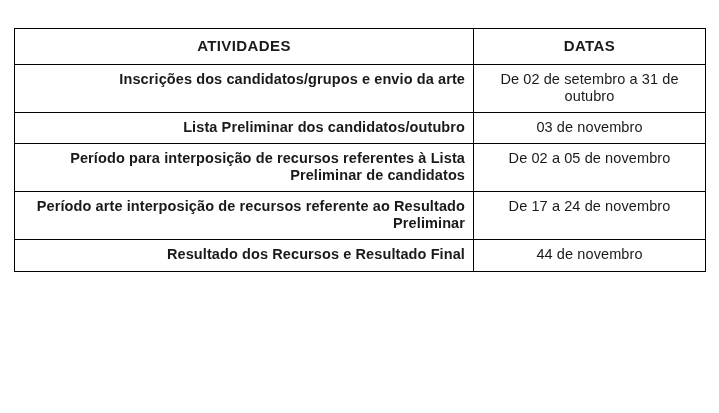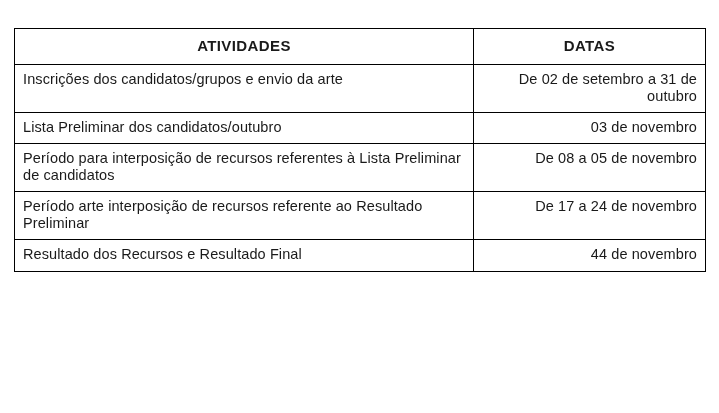--- a/index.html
+++ b/index.html
@@ -48,24 +48,25 @@
     font-weight: bold;
     font-size: 15px;
     padding-top: 8px;
     padding-bottom: 9px;
     letter-spacing: 0.4px;
   }
   table.schedule tbody td {
     font-weight: normal;
   }
   table.schedule tbody td.activity {
-    text-align: left;
+    text-align: right;
+    font-weight: bold;
   }
   table.schedule tbody td.date {
-    text-align: right;
+    text-align: center;
   }
   
   table.schedule tbody tr { height: 22px; }
 </style>
 </head>
 <body>
 
 <div class="sheet">
   <table class="schedule">
     <colgroup>
@@ -82,21 +83,21 @@
       <tr>
         <td class="activity">Inscrições dos candidatos/grupos e envio da arte</td>
         <td class="date">De 02 de setembro a 31 de outubro</td>
       </tr>
       <tr>
         <td class="activity">Lista Preliminar dos candidatos/outubro</td>
         <td class="date">03 de novembro</td>
       </tr>
       <tr>
         <td class="activity">Período para interposição de recursos referentes à Lista Preliminar de candidatos</td>
-        <td class="date">De 08 a 05 de novembro</td>
+        <td class="date">De 02 a 05 de novembro</td>
       </tr>
       <tr>
         <td class="activity">Período arte interposição de recursos referente ao Resultado Preliminar</td>
         <td class="date">De 17 a 24 de novembro</td>
       </tr>
       <tr>
         <td class="activity">Resultado dos Recursos e Resultado Final</td>
         <td class="date">44 de novembro</td>
       </tr>
     </tbody>

